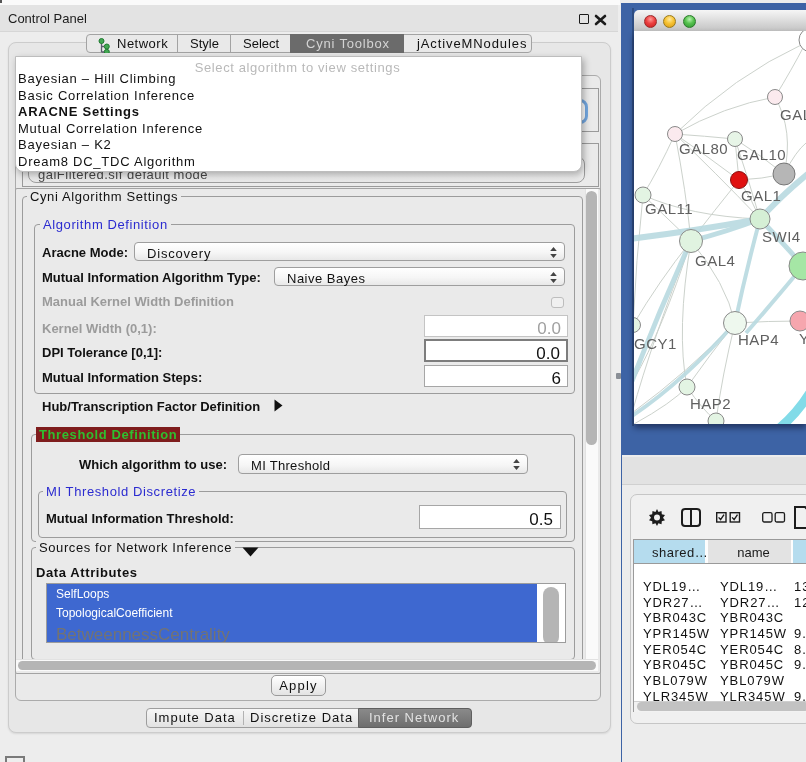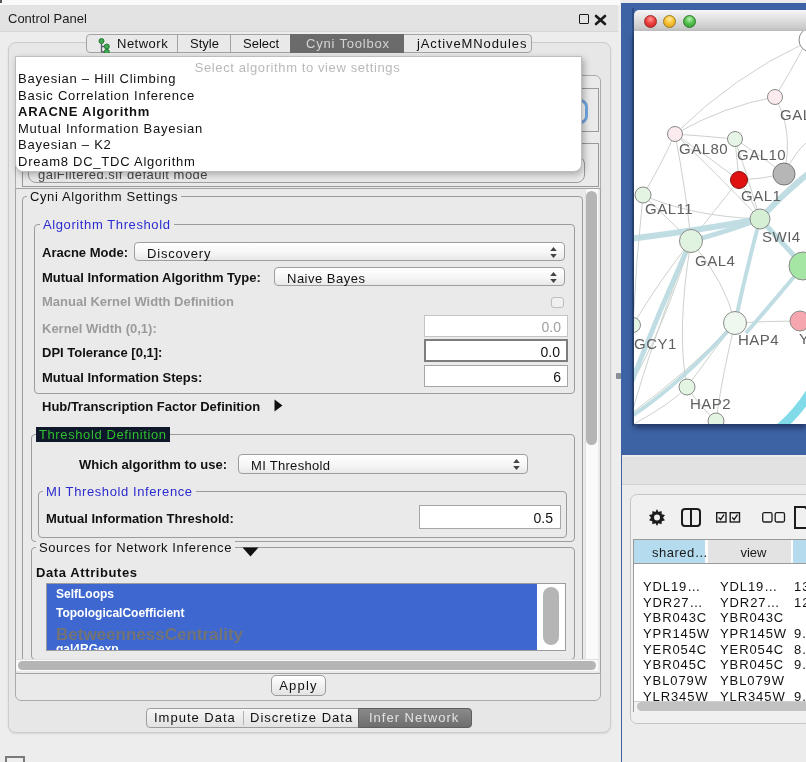--- a/index.html
+++ b/index.html
@@ -4,21 +4,21 @@
 <style>
   html,body{margin:0;padding:0;}
   body{width:806px;height:762px;overflow:hidden;background:#ededed;
        font-family:"Liberation Sans", sans-serif;-webkit-font-smoothing:antialiased;}
   .abs{position:absolute;}
   #stage{position:relative;width:806px;height:762px;background:#ededed;overflow:hidden;}
   .b13{font-size:13px;font-weight:bold;color:#111;}
   .r13{font-size:13px;color:#111;}
   .gray13{font-size:13px;font-weight:bold;color:#9b9b9b;}
   .combo{background:linear-gradient(#ffffff,#f6f6f6 55%,#e8e8e8);border:1px solid #9e9e9e;border-radius:4px;box-sizing:border-box;}
-  .field{background:#fff;border:1px solid #a6a6a6;box-sizing:border-box;font-size:14px;color:#111;text-align:right;}
+  .field{background:#fff;border:1px solid #a6a6a6;box-sizing:border-box;font-size:17px;color:#111;text-align:right;}
 </style>
 </head>
 <body>
 <div id="stage">
 
   <div class="abs" style="left:0;top:0;width:620px;height:762px;background:#ededed;"></div>
 
   <div class="abs" style="left:0;top:0;width:620px;height:5px;background:#fafafa;"></div>
   <div class="abs" style="left:0;top:0;width:2px;height:3px;background:#555;"></div>
 
@@ -40,21 +40,21 @@
   <div class="abs combo" style="left:28px;top:156px;width:557px;height:27px;border-radius:8px;">
      <span class="abs" style="left:9px;top:10px;font-size:13px;letter-spacing:0.5px;color:#4a4a4a;">galFiltered.sif default mode</span>
   </div>
 
   <div class="abs" style="left:15px;top:188px;width:584px;height:484px;background:#eaeaea;border:1px solid #a3a3a3;border-radius:2px;"></div>
 
   <div class="abs" style="left:22px;top:196px;width:559px;height:468px;border:1px solid #9c9c9c;border-radius:4px;"></div>
   <div class="abs" style="left:27px;top:189px;background:#eaeaea;padding:0 3px;font-size:13px;letter-spacing:0.6px;color:#111;">Cyni Algorithm Settings</div>
 
   <div class="abs" style="left:34px;top:224px;width:539px;height:168px;border:1px solid #9c9c9c;border-radius:4px;"></div>
-  <div class="abs" style="left:40px;top:217px;background:#eaeaea;padding:0 3px;font-size:13px;letter-spacing:0.6px;color:#2b2bd0;">Algorithm Threshold</div>
+  <div class="abs" style="left:40px;top:217px;background:#eaeaea;padding:0 3px;font-size:13px;letter-spacing:0.6px;color:#2b2bd0;">Algorithm Definition</div>
 
   <div class="abs b13" style="left:42px;top:245px;">Aracne Mode:</div>
   <div class="abs combo" style="left:134px;top:242px;width:431px;height:19px;">
     <span class="abs r13" style="left:12px;top:3px;letter-spacing:0.8px;">Discovery</span>
     <svg class="abs" style="right:6px;top:3px;" width="9" height="13" viewBox="0 0 9 13">
         <path d="M1.2 5 L4.5 1 L7.8 5 Z M1.2 8 L4.5 12 L7.8 8 Z" fill="#444"></path>
       </svg>
   </div>
 
   <div class="abs b13" style="left:42px;top:270px;">Mutual Information Algorithm Type:</div>
@@ -76,43 +76,43 @@
 
   <div class="abs b13" style="left:42px;top:370px;">Mutual Information Steps:</div>
   <div class="abs field" style="left:424px;top:365px;width:144px;height:22px;padding:3px 6px 0 0;">6</div>
 
   <div class="abs b13" style="left:42px;top:399px;">Hub/Transcription Factor Definition</div>
   <svg class="abs" style="left:273px;top:399px;" width="11" height="13" viewBox="0 0 11 13">
       <path d="M1.5 0.5 L9.5 6.5 L1.5 12.5 Z" fill="#111"></path>
     </svg>
 
   <div class="abs" style="left:31px;top:434px;width:542px;height:106px;border:1px solid #9c9c9c;border-radius:4px;"></div>
-  <div class="abs" style="left:36px;top:427px;background:#0f172a;padding:0 3px;font-size:13px;letter-spacing:0.6px;color:#2fbf2f;">Threshold Definition</div>
+  <div class="abs" style="left:36px;top:427px;background:#7f1d1d;padding:0 3px;font-size:13px;letter-spacing:0.6px;color:#2fbf2f;font-weight:bold;">Threshold Definition</div>
 
   <div class="abs b13" style="left:79px;top:457px;">Which algorithm to use:</div>
   <div class="abs combo" style="left:238px;top:454px;width:290px;height:20px;">
     <span class="abs r13" style="left:12px;top:3px;letter-spacing:0.3px;">MI Threshold</span>
     <svg class="abs" style="right:6px;top:3px;" width="9" height="13" viewBox="0 0 9 13">
         <path d="M1.2 5 L4.5 1 L7.8 5 Z M1.2 8 L4.5 12 L7.8 8 Z" fill="#444"></path>
       </svg>
   </div>
 
   <div class="abs" style="left:38px;top:491px;width:527px;height:45px;border:1px solid #9c9c9c;border-radius:4px;"></div>
-  <div class="abs" style="left:43px;top:484px;background:#eaeaea;padding:0 3px;font-size:13px;letter-spacing:0.6px;color:#2b2bd0;">MI Threshold Inference</div>
+  <div class="abs" style="left:43px;top:484px;background:#eaeaea;padding:0 3px;font-size:13px;letter-spacing:0.6px;color:#2b2bd0;">MI Threshold Discretize</div>
   <div class="abs b13" style="left:46px;top:511px;">Mutual Information Threshold:</div>
   <div class="abs field" style="left:419px;top:505px;width:142px;height:24px;padding:4px 7px 0 0;">0.5</div>
 
   <div class="abs" style="left:31px;top:547px;width:542px;height:111px;border:1px solid #9c9c9c;border-radius:4px;"></div>
   <div class="abs" style="left:36px;top:540px;background:#eaeaea;padding:0 3px;font-size:13px;letter-spacing:0.6px;color:#111;">Sources for Network Inference</div>
   <svg class="abs" style="left:242px;top:547px;" width="17" height="10" viewBox="0 0 17 10">
       <path d="M0.5 0.5 L16.5 0.5 L8.5 9.5 Z" fill="#111"></path>
     </svg>
   <div class="abs b13" style="left:36px;top:565px;letter-spacing:0.6px;">Data Attributes</div>
 
-  <div class="abs" style="left:46px;top:583px;width:520px;height:68px;background:#fff;border:1px solid #9c9c9c;box-sizing:border-box;overflow:hidden;font-weight:bold;">
+  <div class="abs" style="left:46px;top:583px;width:520px;height:60px;background:#fff;border:1px solid #9c9c9c;box-sizing:border-box;overflow:hidden;">
     <div class="abs" style="left:0;top:0;width:490px;height:71px;background:#3e68d0;"></div>
     <div class="abs" style="left:9px;top:3px;font-size:12px;color:#fff;">SelfLoops</div>
     <div class="abs" style="left:9px;top:22px;font-size:12px;color:#fff;">TopologicalCoefficient</div>
     <div class="abs" style="left:9px;top:41px;font-size:17px;color:#737373;">BetweennessCentrality</div>
     <div class="abs" style="left:9px;top:58px;font-size:12px;color:#fff;">gal4RGexp</div>
     <div class="abs" style="left:496px;top:3px;width:16px;height:58px;background:#b5b5b5;border-radius:8px;"></div>
   </div>
 
   <div class="abs" style="left:585px;top:189px;width:13px;height:482px;background:#fafafa;border-left:1px solid #e2e2e2;box-sizing:border-box;"></div>
   <div class="abs" style="left:16px;top:659px;width:582px;height:12px;background:#fafafa;border-top:1px solid #e2e2e2;box-sizing:border-box;"></div>
@@ -143,22 +143,22 @@
   <div class="abs r13" style="left:117px;top:36px;letter-spacing:0.5px;">Network</div>
   <div class="abs r13" style="left:190px;top:36px;">Style</div>
   <div class="abs r13" style="left:243px;top:36px;">Select</div>
   <div class="abs" style="left:306px;top:36px;font-size:13px;letter-spacing:0.8px;color:#d4d4d4;">Cyni Toolbox</div>
   <div class="abs r13" style="left:417px;top:36px;letter-spacing:0.9px;">jActiveMNodules</div>
 
   <div class="abs" style="left:15px;top:56px;width:565px;height:114px;background:#fff;border:1px solid #bdbdbd;border-radius:0 0 8px 8px;box-shadow:2px 3px 7px rgba(0,0,0,0.30);"></div>
   <div class="abs" style="left:15px;top:60px;width:565px;height:14px;font-size:13px;letter-spacing:0.6px;color:#b9b9b9;text-align:center;">Select algorithm to view settings</div>
   <div class="abs r13" style="left:18px;top:71px;letter-spacing:0.75px;text-align:right;">Bayesian – Hill Climbing</div>
   <div class="abs r13" style="left:18px;top:87.5px;letter-spacing:0.75px;">Basic Correlation Inference</div>
-  <div class="abs b13" style="left:18px;top:104px;letter-spacing:0.75px;">ARACNE Algorithm</div>
-  <div class="abs r13" style="left:18px;top:120.5px;letter-spacing:0.75px;">Mutual Information Bayesian</div>
+  <div class="abs b13" style="left:18px;top:104px;letter-spacing:0.75px;">ARACNE Settings</div>
+  <div class="abs r13" style="left:18px;top:120.5px;letter-spacing:0.75px;">Mutual Correlation Inference</div>
   <div class="abs r13" style="left:18px;top:137px;letter-spacing:0.75px;">Bayesian – K2</div>
   <div class="abs r13" style="left:18px;top:153.5px;letter-spacing:0.75px;">Dream8 DC_TDC Algorithm</div>
 
   <div class="abs" style="left:5px;top:756px;width:20px;height:12px;border:2px solid #7a7a7a;background:#eee;box-sizing:border-box;"></div>
 
   <div class="abs" style="left:621px;top:3px;width:185px;height:759px;background:#3d63a5;"></div>
   <div class="abs" style="left:632px;top:8px;width:2px;height:418px;background:#2e4d82;"></div>
   <div class="abs" style="left:616px;top:373px;width:5px;height:6px;background:#8a8f96;border-radius:1px;"></div>
 
   <div class="abs" style="left:634px;top:10px;width:172px;height:21px;background:linear-gradient(#f6f6f6,#c3c3c3);border-radius:5px 0 0 0;border-bottom:1px solid #7f7f7f;"></div>
@@ -272,21 +272,21 @@
 
   <div class="abs" style="left:633px;top:539px;width:173px;height:172px;background:#fff;border-left:1px solid #9a9a9a;border-top:1px solid #9a9a9a;overflow:hidden;">
 
     <div class="abs" style="left:0;top:0;width:71px;height:24px;background:#b5dcee;"></div>
     <div class="abs" style="left:71px;top:0;width:2.5px;height:24px;background:#fdfdfd;"></div>
     <div class="abs" style="left:73.5px;top:0;width:83px;height:24px;background:#e3e3e3;"></div>
     <div class="abs" style="left:156.5px;top:0;width:2px;height:24px;background:#fdfdfd;"></div>
     <div class="abs" style="left:158.5px;top:0;width:15px;height:24px;background:#b5dcee;"></div>
     <div class="abs" style="left:0;top:23px;width:173px;height:1px;background:#9a9a9a;"></div>
     <div class="abs" style="left:18px;top:5px;width:55px;text-align:center;font-size:13px;letter-spacing:0.5px;color:#1a1a1a;">shared…</div>
-    <div class="abs" style="left:78px;top:5px;width:83px;text-align:center;font-size:13px;color:#1a1a1a;">view</div>
+    <div class="abs" style="left:78px;top:5px;width:83px;text-align:center;font-size:13px;color:#1a1a1a;">name</div>
 
     <div class="abs" style="left:0;top:24px;width:173px;height:137px;overflow:hidden;font-size:13px;letter-spacing:0.9px;color:#111;margin-top:12px;">
       <div class="abs" style="left:9px;top:3px;">YDL19…</div>
         <div class="abs" style="left:86px;top:3px;">YDL19…</div>
         <div class="abs" style="left:160px;top:3px;">13…</div>
       <div class="abs" style="left:9px;top:19px;">YDR27…</div>
         <div class="abs" style="left:86px;top:19px;">YDR27…</div>
         <div class="abs" style="left:160px;top:19px;">12…</div>
       <div class="abs" style="left:9px;top:34px;">YBR043C</div>
         <div class="abs" style="left:86px;top:34px;">YBR043C</div>

